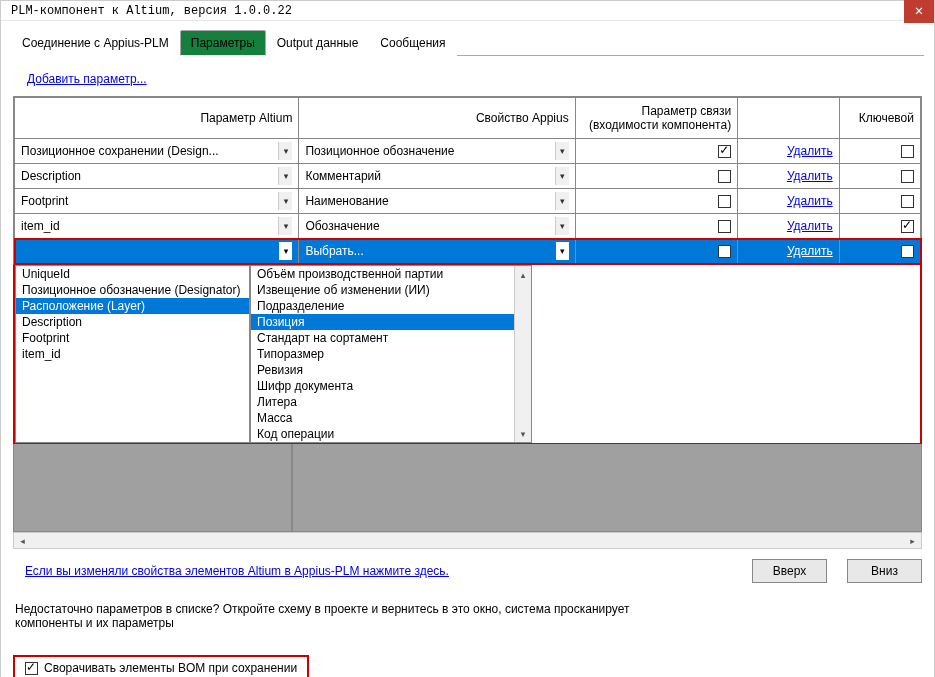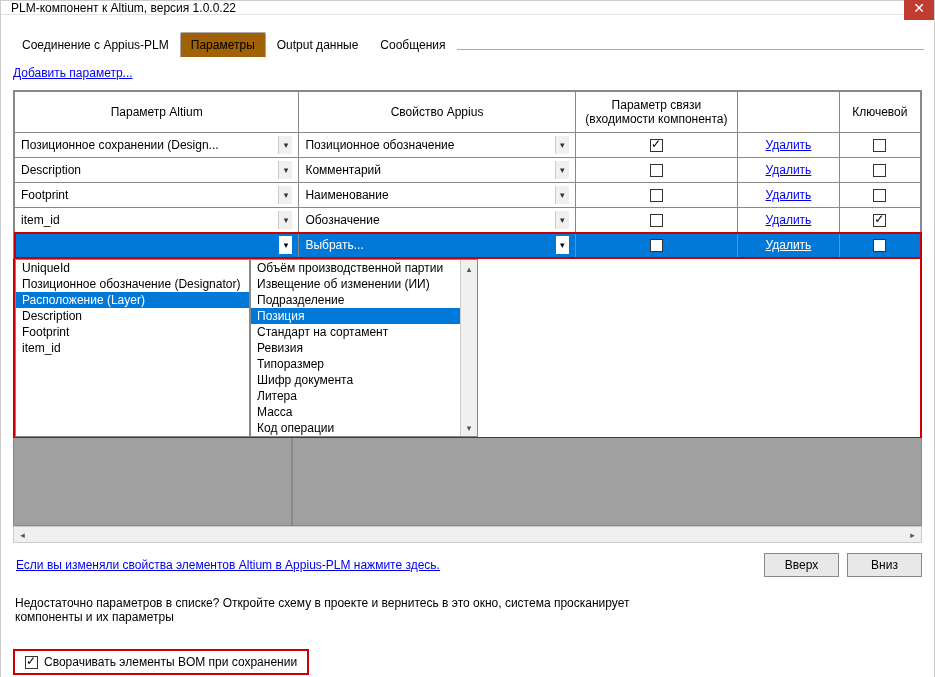--- a/index.html
+++ b/index.html
@@ -1,62 +1,62 @@
 <!DOCTYPE html>
 <html><head>
   <meta charset="utf-8">
   <style>
     * { box-sizing: border-box; margin: 0; padding: 0; }
     body { font-family: "Segoe UI", Tahoma, sans-serif; font-size: 12px; background: #fff; color: #000; }
     .window { width: 935px; border: 1px solid #ccc; }
-    .titlebar { display: flex; justify-content: space-between; align-items: center; height: 14px; padding-left: 10px; background: #fff; border-bottom: 1px solid #e5e5e5; }
+    .titlebar { display: flex; justify-content: space-between; align-items: center; height: 20px; padding-left: 10px; background: #fff; border-bottom: 1px solid #e5e5e5; font-family: Liberation Mono, monospace; }
     .titlebar-title { font-size: 12px; color: #000; }
     .close-btn { width: 30px; height: 25px; background: #c13c30; color: #fff; display: flex; align-items: center; justify-content: center; cursor: pointer; font-size: 14px; }
     .content { padding: 8px 10px 10px 10px; }
     .tabs { display: flex; border-bottom: 1px solid #aaa; margin-bottom: 10px; }
-    .tab { padding: 5px 10px; border: 1px solid transparent; border-bottom: none; cursor: pointer; position: relative; top: 9px; background: #fff; border-radius: 2px 2px 0 0; }
-    .tab.active { border-color: #aaa; background: #a16207; border-bottom: 1px solid #fff; }
-    .add-link { color: #0000ee; text-decoration: underline; cursor: pointer; display: inline-block; margin: 6px 0 10px 2px; }
+    .tab { padding: 5px 10px; border: 1px solid transparent; border-bottom: none; cursor: pointer; position: relative; top: 1px; background: #fff; border-radius: 2px 2px 0 0; }
+    .tab.active { border-color: #aaa; background: #15803d; border-bottom: 1px solid #fff; }
+    .add-link { color: #0000ee; text-decoration: underline; cursor: pointer; display: inline-block; margin: 6px 0 10px 16px; }
     .table-wrap { border: 1px solid #888; margin: 0 2px; }
     .param-table { width: 100%; border-collapse: collapse; table-layout: fixed; }
-    .param-table th, .param-table td { border: 1px solid #888; padding: 3px 6px; text-align: center; vertical-align: middle; height: 24px; }
+    .param-table th, .param-table td { border: 1px solid #888; padding: 3px 6px; text-align: right; vertical-align: middle; height: 24px; }
     .param-table th { font-weight: normal; background: #fff; padding: 6px; }
     .col-altium { width: 280px; }
     .col-appius { width: 272px; }
     .col-link { width: 160px; }
     .col-del { width: 100px; }
     .col-key { width: 80px; }
     .combo-cell { display: flex; align-items: center; justify-content: space-between; }
     .combo-btn { width: 14px; height: 18px; display: flex; align-items: center; justify-content: center; font-size: 9px; color: #333; cursor: pointer; border-left: 1px solid #ccc; background: #f0f0f0; }
     .center { text-align: center; }
     .chk { display: inline-block; width: 13px; height: 13px; border: 1px solid #333; background: #fff; vertical-align: middle; position: relative; }
     .chk.checked::after { content: "✓"; position: absolute; top: -3px; left: 0; font-size: 12px; color: #000; }
     .del-link { color: #0000ee; text-decoration: underline; cursor: pointer; }
     .row-blue td { background: #0078d7 !important; color: #fff; }
     .row-blue .del-link { color: #fff; }
     .row-blue .chk { background: #fff; }
     .row-blue .combo-btn { background: #fff; color: #000; border-left: 1px solid #0078d7;}
     .row-blue5 { outline: 2px solid #c00; outline-offset: -1px; }
     .dropdown-area { display: flex; border: 2px solid #c00; border-top: none; margin: 0 2px; }
     .list-left, .list-right { border: 1px solid #888; background: #fff; font-size: 12px; }
     .list-left { width: 235px; }
-    .list-right { width: 228px; position: relative; }
+    .list-right { width: 282px; position: relative; }
     .list-item { padding: 1px 6px; white-space: nowrap; }
     .list-item.selected { background: #0078d7; color: #fff; }
     .list-right .scrollbar { position: absolute; right: 0; top: 0; bottom: 0; width: 17px; background: #f0f0f0; border-left: 1px solid #ccc; }
     .scrollbtn { height: 17px; display: flex; align-items: center; justify-content: center; font-size: 9px; color: #555; }
     .gray-area { background: #a0a0a0; border: 1px solid #888; border-top: none; height: 88px; margin-top: -1px; }
     .gray-wrap { display: flex; margin: 0 2px; }
     .gray-left { width: 279px; }
     .gray-right { flex: 1; }
     .hscroll { height: 17px; border: 1px solid #ccc; background: #f0f0f0; display: flex; justify-content: space-between; align-items: center; margin: 0 2px; }
     .hscroll .arr { width: 17px; text-align: center; font-size: 9px; color: #555; }
     .bottom { margin: 10px 2px; }
     .row { display: flex; justify-content: space-between; align-items: center; margin-bottom: 8px; }
-    .help-link { color: #0000ee; text-decoration: underline; cursor: pointer; margin-left: 3px; }
+    .help-link { color: #0000ee; text-decoration: underline; cursor: pointer; margin-left: 12px; }
     .btn { padding: 4px 18px; border: 1px solid #888; background: #e8e8e8; cursor: pointer; font-family: inherit; font-size: 12px; min-width: 75px; }
     .help-text { margin: 19px 2px; color: #000; max-width: 650px; }
     .collapse-wrap { display: inline-flex; align-items: center; gap: 6px; border: 2px solid #c00; padding: 4px 10px; margin: 6px 0; }
   </style>
 </head>
 <body>
 
 <div class="window">
   <div class="titlebar">
     <span class="titlebar-title">PLM-компонент к Altium, версия 1.0.0.22</span>
@@ -191,22 +191,22 @@
         <div class="list-item">Description</div>
         <div class="list-item">Footprint</div>
         <div class="list-item">item_id</div>
       </div>
       <div class="list-right">
         <div class="list-item">Объём производственной партии</div>
         <div class="list-item">Извещение об изменении (ИИ)</div>
         <div class="list-item">Подразделение</div>
         <div class="list-item selected">Позиция</div>
         <div class="list-item">Стандарт на сортамент</div>
+        <div class="list-item">Типоразмер</div>
         <div class="list-item">Ревизия</div>
-        <div class="list-item">Типоразмер</div>
         <div class="list-item">Шифр документа</div>
         <div class="list-item">Литера</div>
         <div class="list-item">Масса</div>
         <div class="list-item">Код операции</div>
         <div class="scrollbar">
           <div class="scrollbtn">▴</div>
           <div style="position:absolute;bottom:0;left:0;right:0;" class="scrollbtn">▾</div>
         </div>
       </div>
     </div>
@@ -217,21 +217,21 @@
     </div>
 
     <div class="hscroll">
       <span class="arr">◂</span>
       <span class="arr">▸</span>
     </div>
 
     <div class="bottom">
       <div class="row">
         <a class="help-link">Если вы изменяли свойства элементов Altium в Appius-PLM нажмите здесь.</a>
-        <div style="display:flex; gap:8px;">
+        <div style="display:flex; gap:20px;">
           <button class="btn">Вверх</button>
           <button class="btn">Вниз</button>
         </div>
       </div>
       <div class="help-text">Недостаточно параметров в списке? Откройте схему в проекте и вернитесь в это окно, система просканирует компоненты и их параметры</div>
       <div class="collapse-wrap">
         <span class="chk checked"></span>
         <span>Сворачивать элементы BOM при сохранении</span>
       </div>
     </div>

